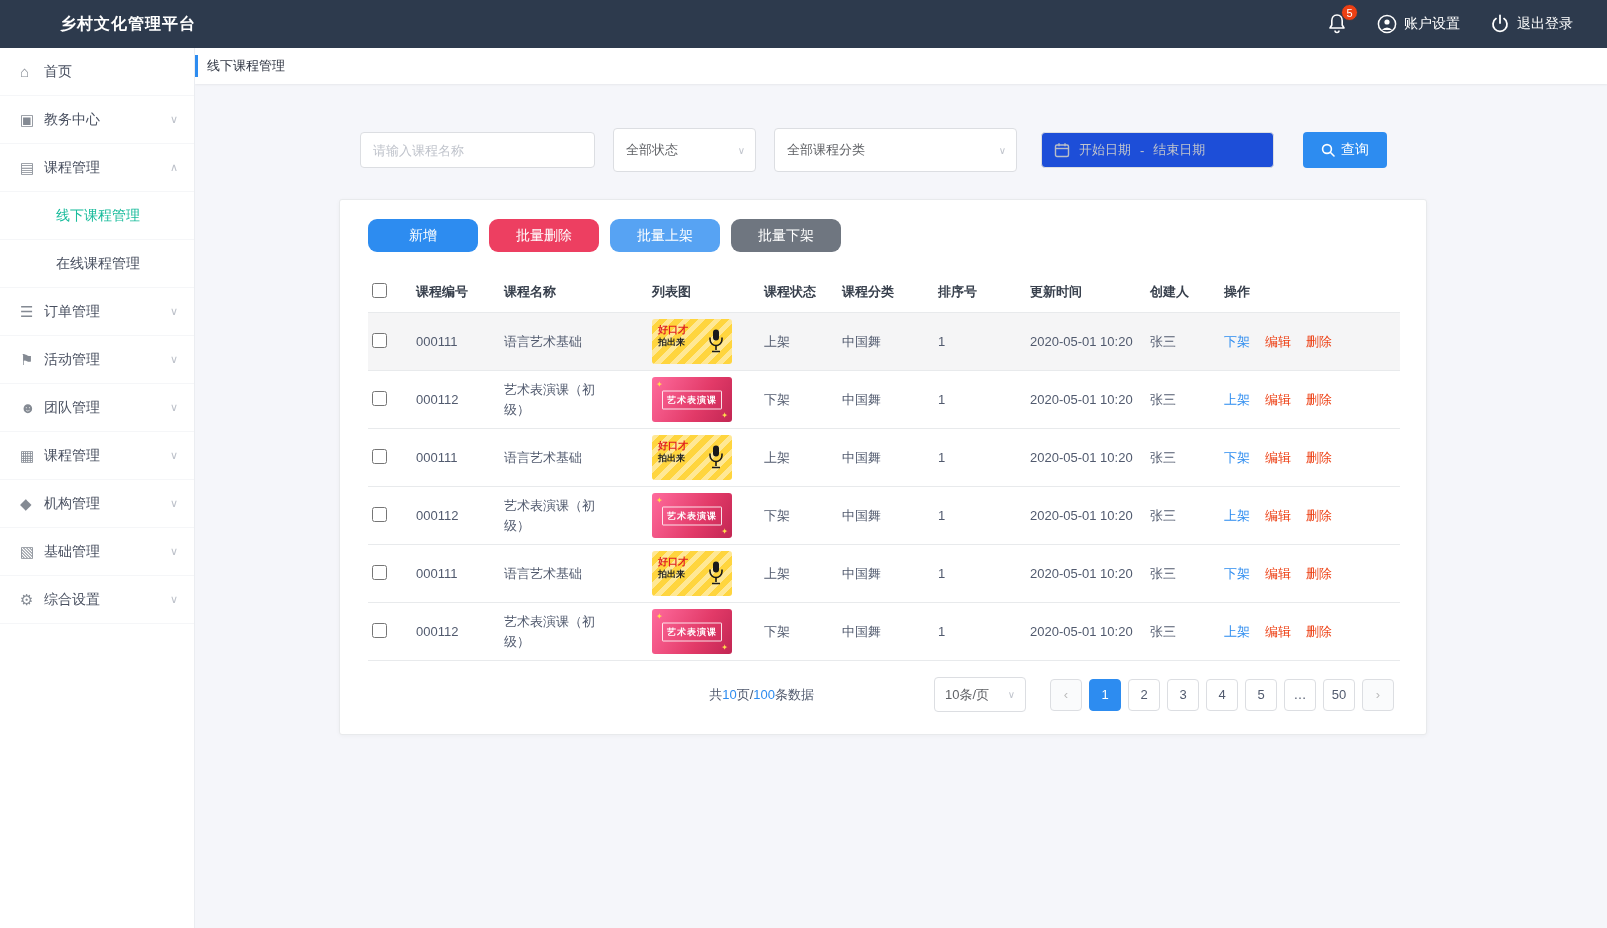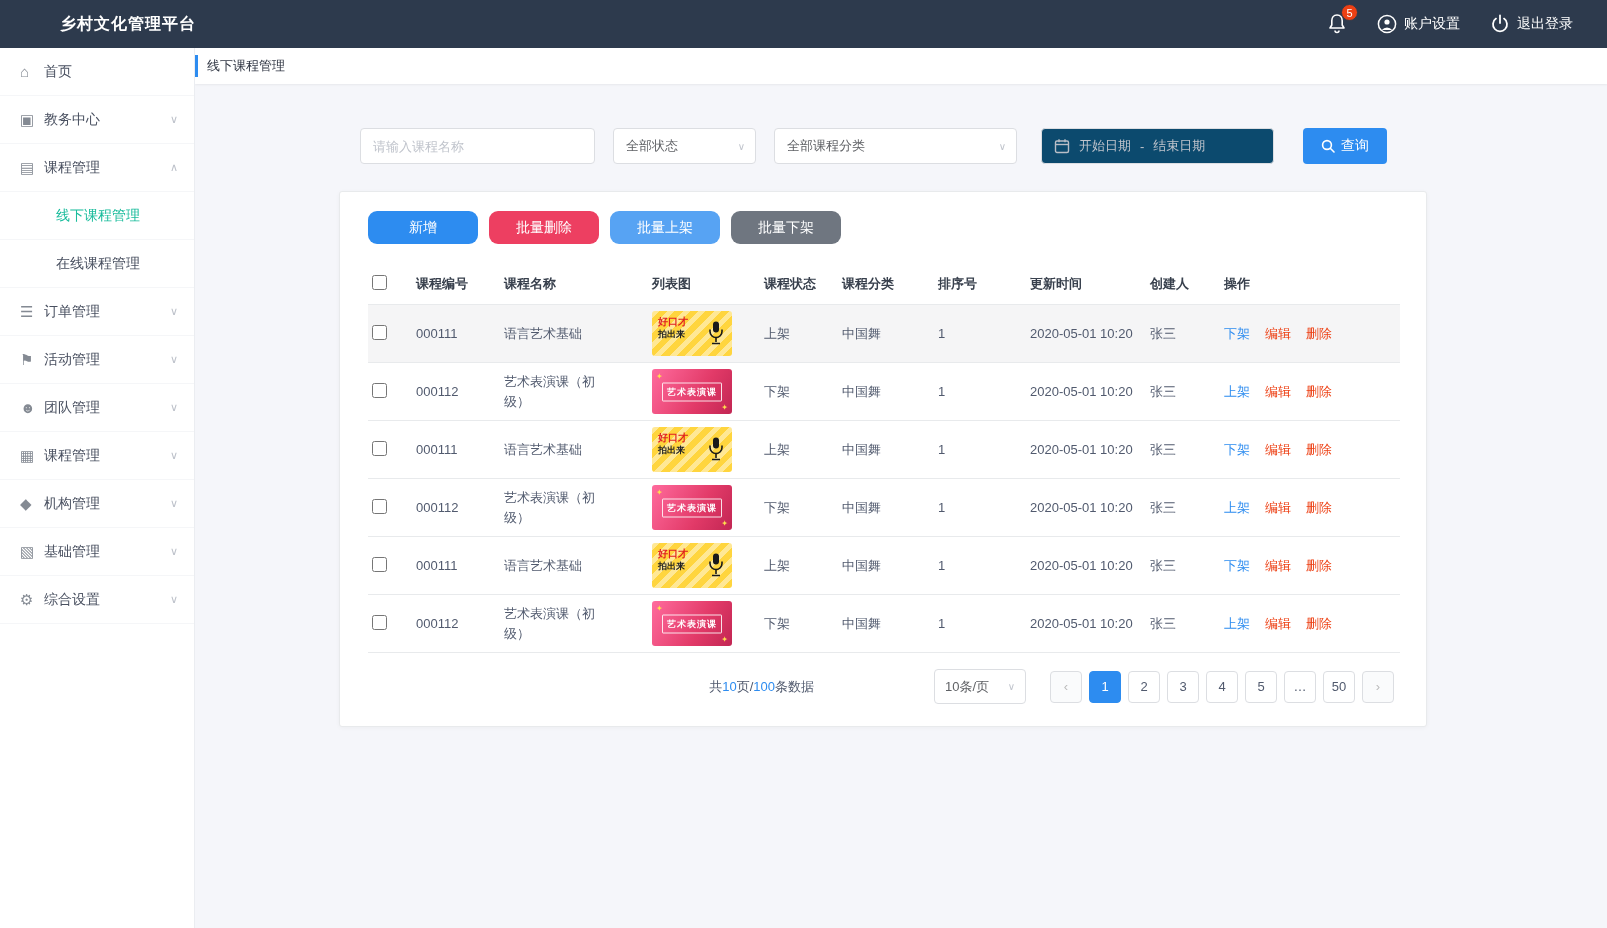--- a/index.html
+++ b/index.html
@@ -26,25 +26,25 @@
 
   
   .main{position:absolute;top:48px;left:195px;right:0;bottom:0;background:#f5f6fa;overflow:hidden}
   .crumb-bar{height:36px;background:#fff;box-shadow:0 1px 2px rgba(0,0,0,.06);display:flex;align-items:center}
   .crumb{border-left:3px solid #2d8cf0;padding:2px 10px 2px 9px;font-size:13px;color:#2f3542}
 
   
   .filters{display:flex;align-items:center;margin:44px 0 0 165px}
   .f-input{width:235px;height:36px;border:1px solid #dcdee2;border-radius:4px;background:#fff;padding:0 12px;font-size:13px;color:#515a6e;outline:none}
   .f-input::placeholder{color:#c0c4cc}
-  .f-select{position:relative;height:36px;border:1px solid #dcdee2;border-radius:4px;background:#fff;display:flex;align-items:center;padding:0 26px 0 12px;font-size:13px;color:#606266;cursor:pointer;margin-left:18px}
+  .f-select{position:relative;height:44px;border:1px solid #dcdee2;border-radius:4px;background:#fff;display:flex;align-items:center;padding:0 26px 0 12px;font-size:13px;color:#606266;cursor:pointer;margin-left:18px}
   .w143{width:143px}
   .w243{width:243px}
   .caret{position:absolute;right:10px;color:#c0c4cc;font-size:10px}
-  .f-date{width:233px;height:36px;border:1px solid #dcdee2;border-radius:4px;background:#0c4a6e;display:flex;align-items:center;gap:9px;padding:0 12px;font-size:13px;color:#c0c4cc;margin-left:24px;cursor:pointer}
+  .f-date{width:233px;height:36px;border:1px solid #dcdee2;border-radius:4px;background:#1d4ed8;display:flex;align-items:center;gap:9px;padding:0 12px;font-size:13px;color:#c0c4cc;margin-left:24px;cursor:pointer}
   .btn-query{margin-left:29px;height:36px;padding:0 18px;background:#2d8cf0;color:#fff;border:none;border-radius:4px;font-size:14px;display:flex;align-items:center;gap:6px;cursor:pointer}
 
   
   .card{width:1088px;margin:27px 0 0 144px;background:#fff;border:1px solid #e8eaec;border-radius:3px;padding:19px 28px 12px;box-shadow:0 1px 4px rgba(0,0,0,.04)}
   .toolbar{display:flex;gap:11px;margin-bottom:20px}
   .btn{width:110px;height:33px;border:none;border-radius:9px;color:#fff;font-size:14px;cursor:pointer}
   .btn-add{background:#2d8cf0}
   .btn-del{background:#ed3f61}
   .btn-on{background:#57a3f3}
   .btn-off{background:#6f7680}

